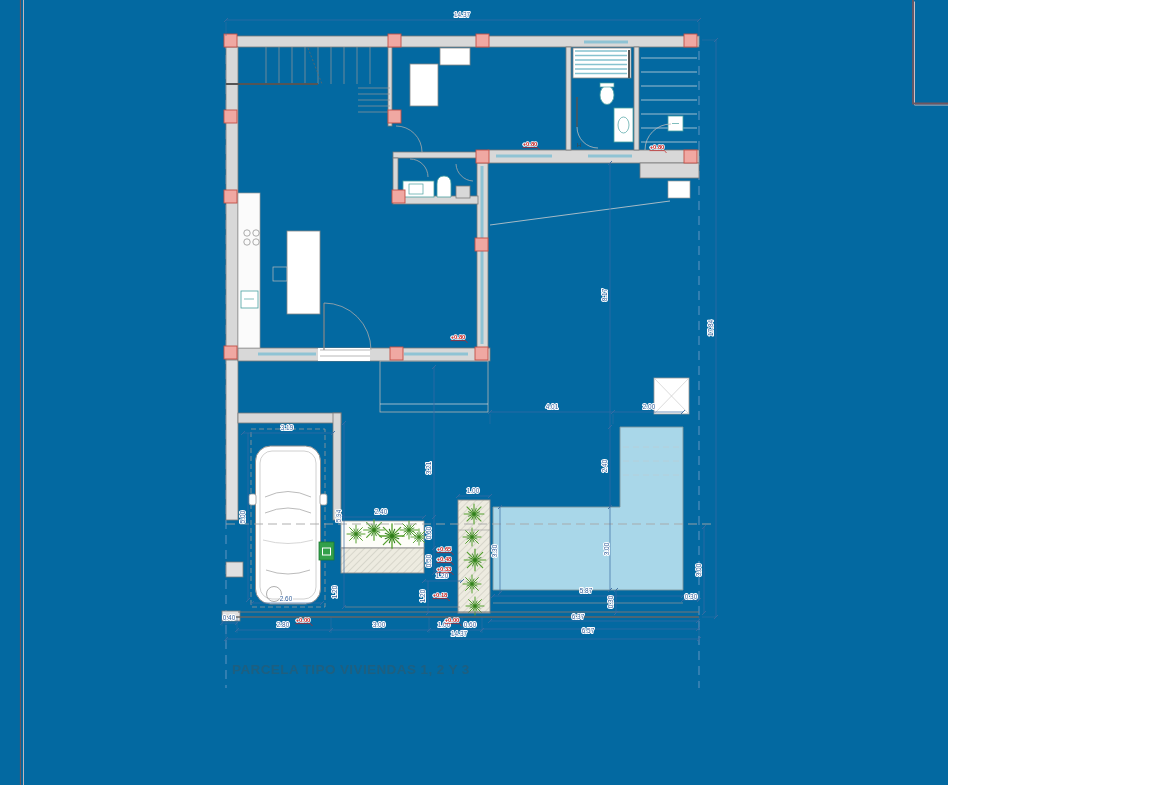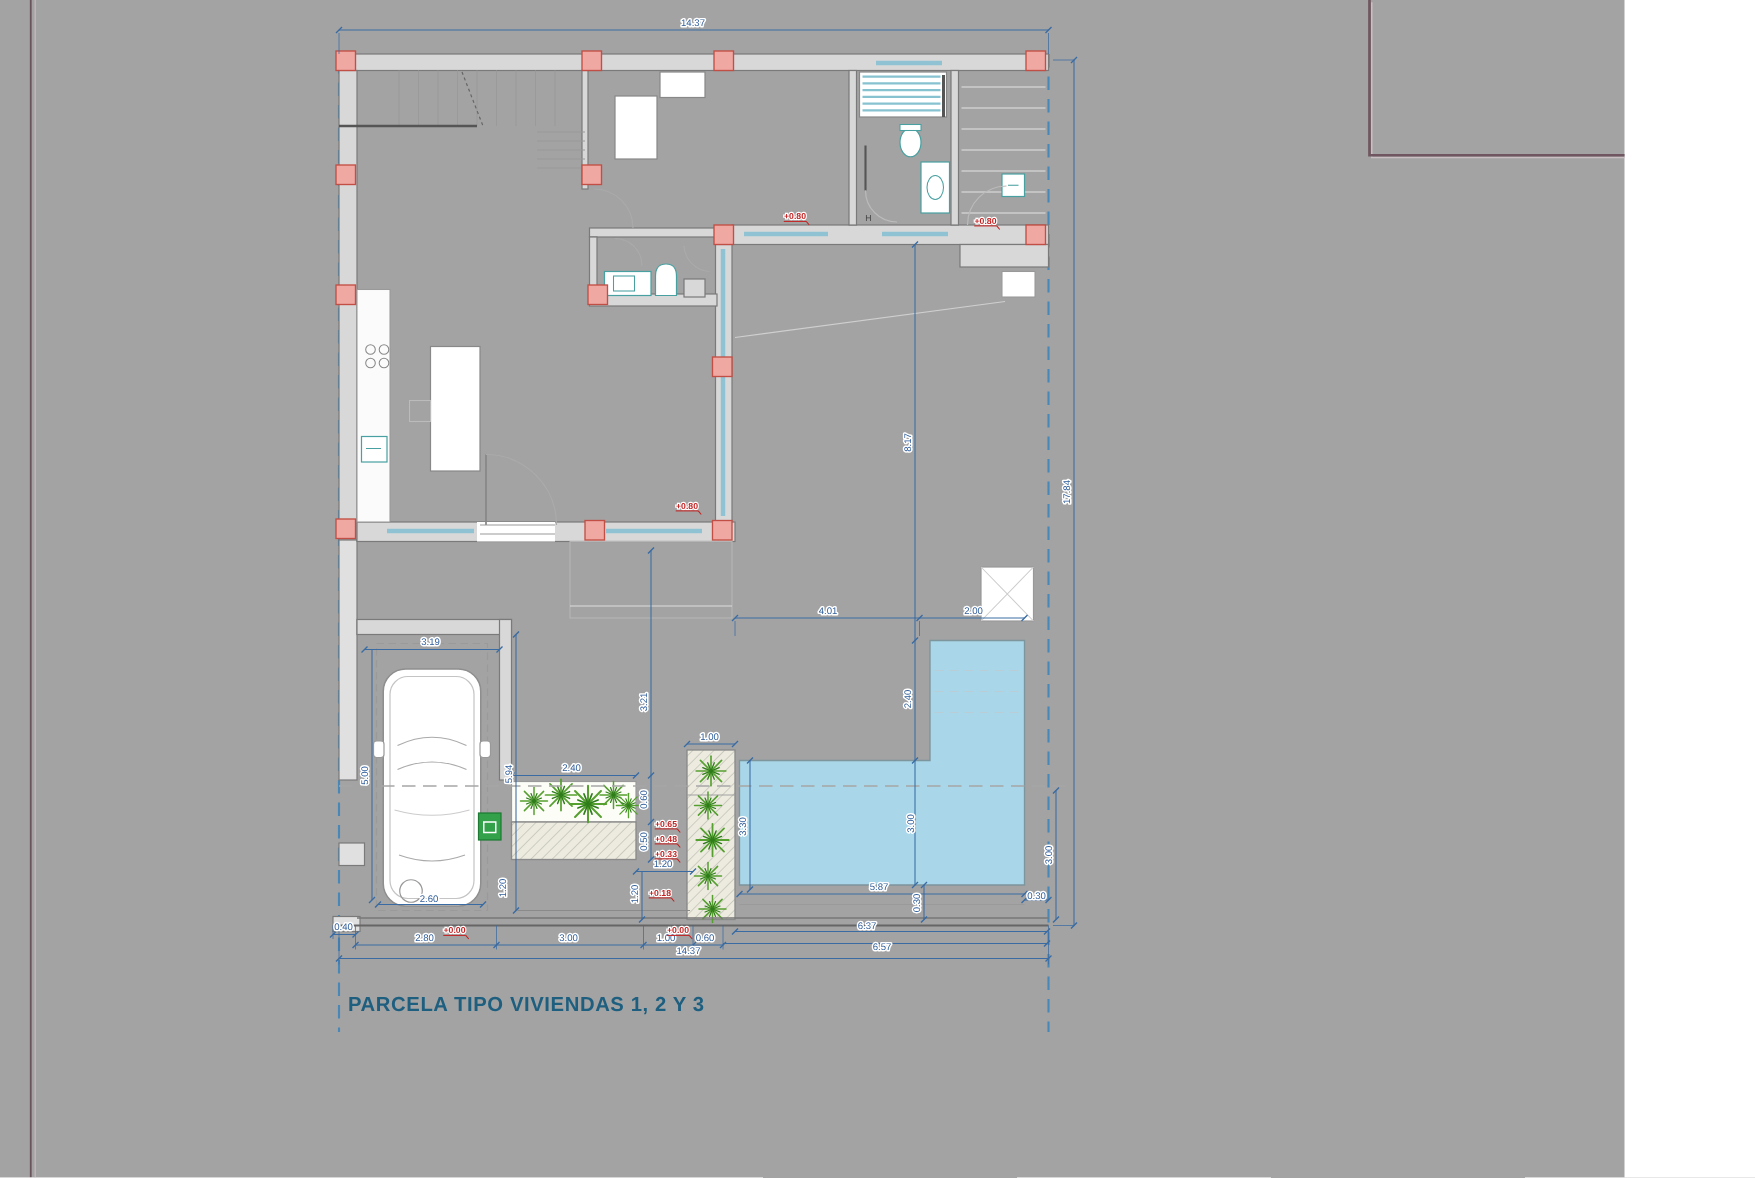--- a/index.html
+++ b/index.html
@@ -1,16 +1,16 @@
 <!DOCTYPE html>
 <html><head>
 <meta charset="utf-8">
 <style>
   html,body{margin:0;padding:0;background:#ffffff;}
-  .canvas{position:relative;width:1083px;height:785px;background:#a3a3a3;overflow:hidden;
+  .canvas{position:relative;width:948px;height:785px;background:#0369a1;overflow:hidden;
           font-family:"Liberation Sans",sans-serif;}
   svg{position:absolute;left:0;top:0;}
   .dim{fill:#33609c;font-family:"Liberation Sans",sans-serif;font-size:6.4px;
        text-anchor:middle;paint-order:stroke;stroke:#fff;stroke-width:2px;stroke-linejoin:round;}
   .lvl{fill:#c42121;font-family:"Liberation Sans",sans-serif;font-size:5.8px;font-weight:bold;
        text-anchor:middle;paint-order:stroke;stroke:#fff;stroke-width:1.5px;}
   .misc{fill:#444;font-family:"Liberation Sans",sans-serif;font-size:5.8px;text-anchor:middle;}
   .plan-title{fill:#1e5f80;font-family:"Liberation Sans",sans-serif;font-size:13.5px;
               font-weight:bold;letter-spacing:.4px;}
 </style>

